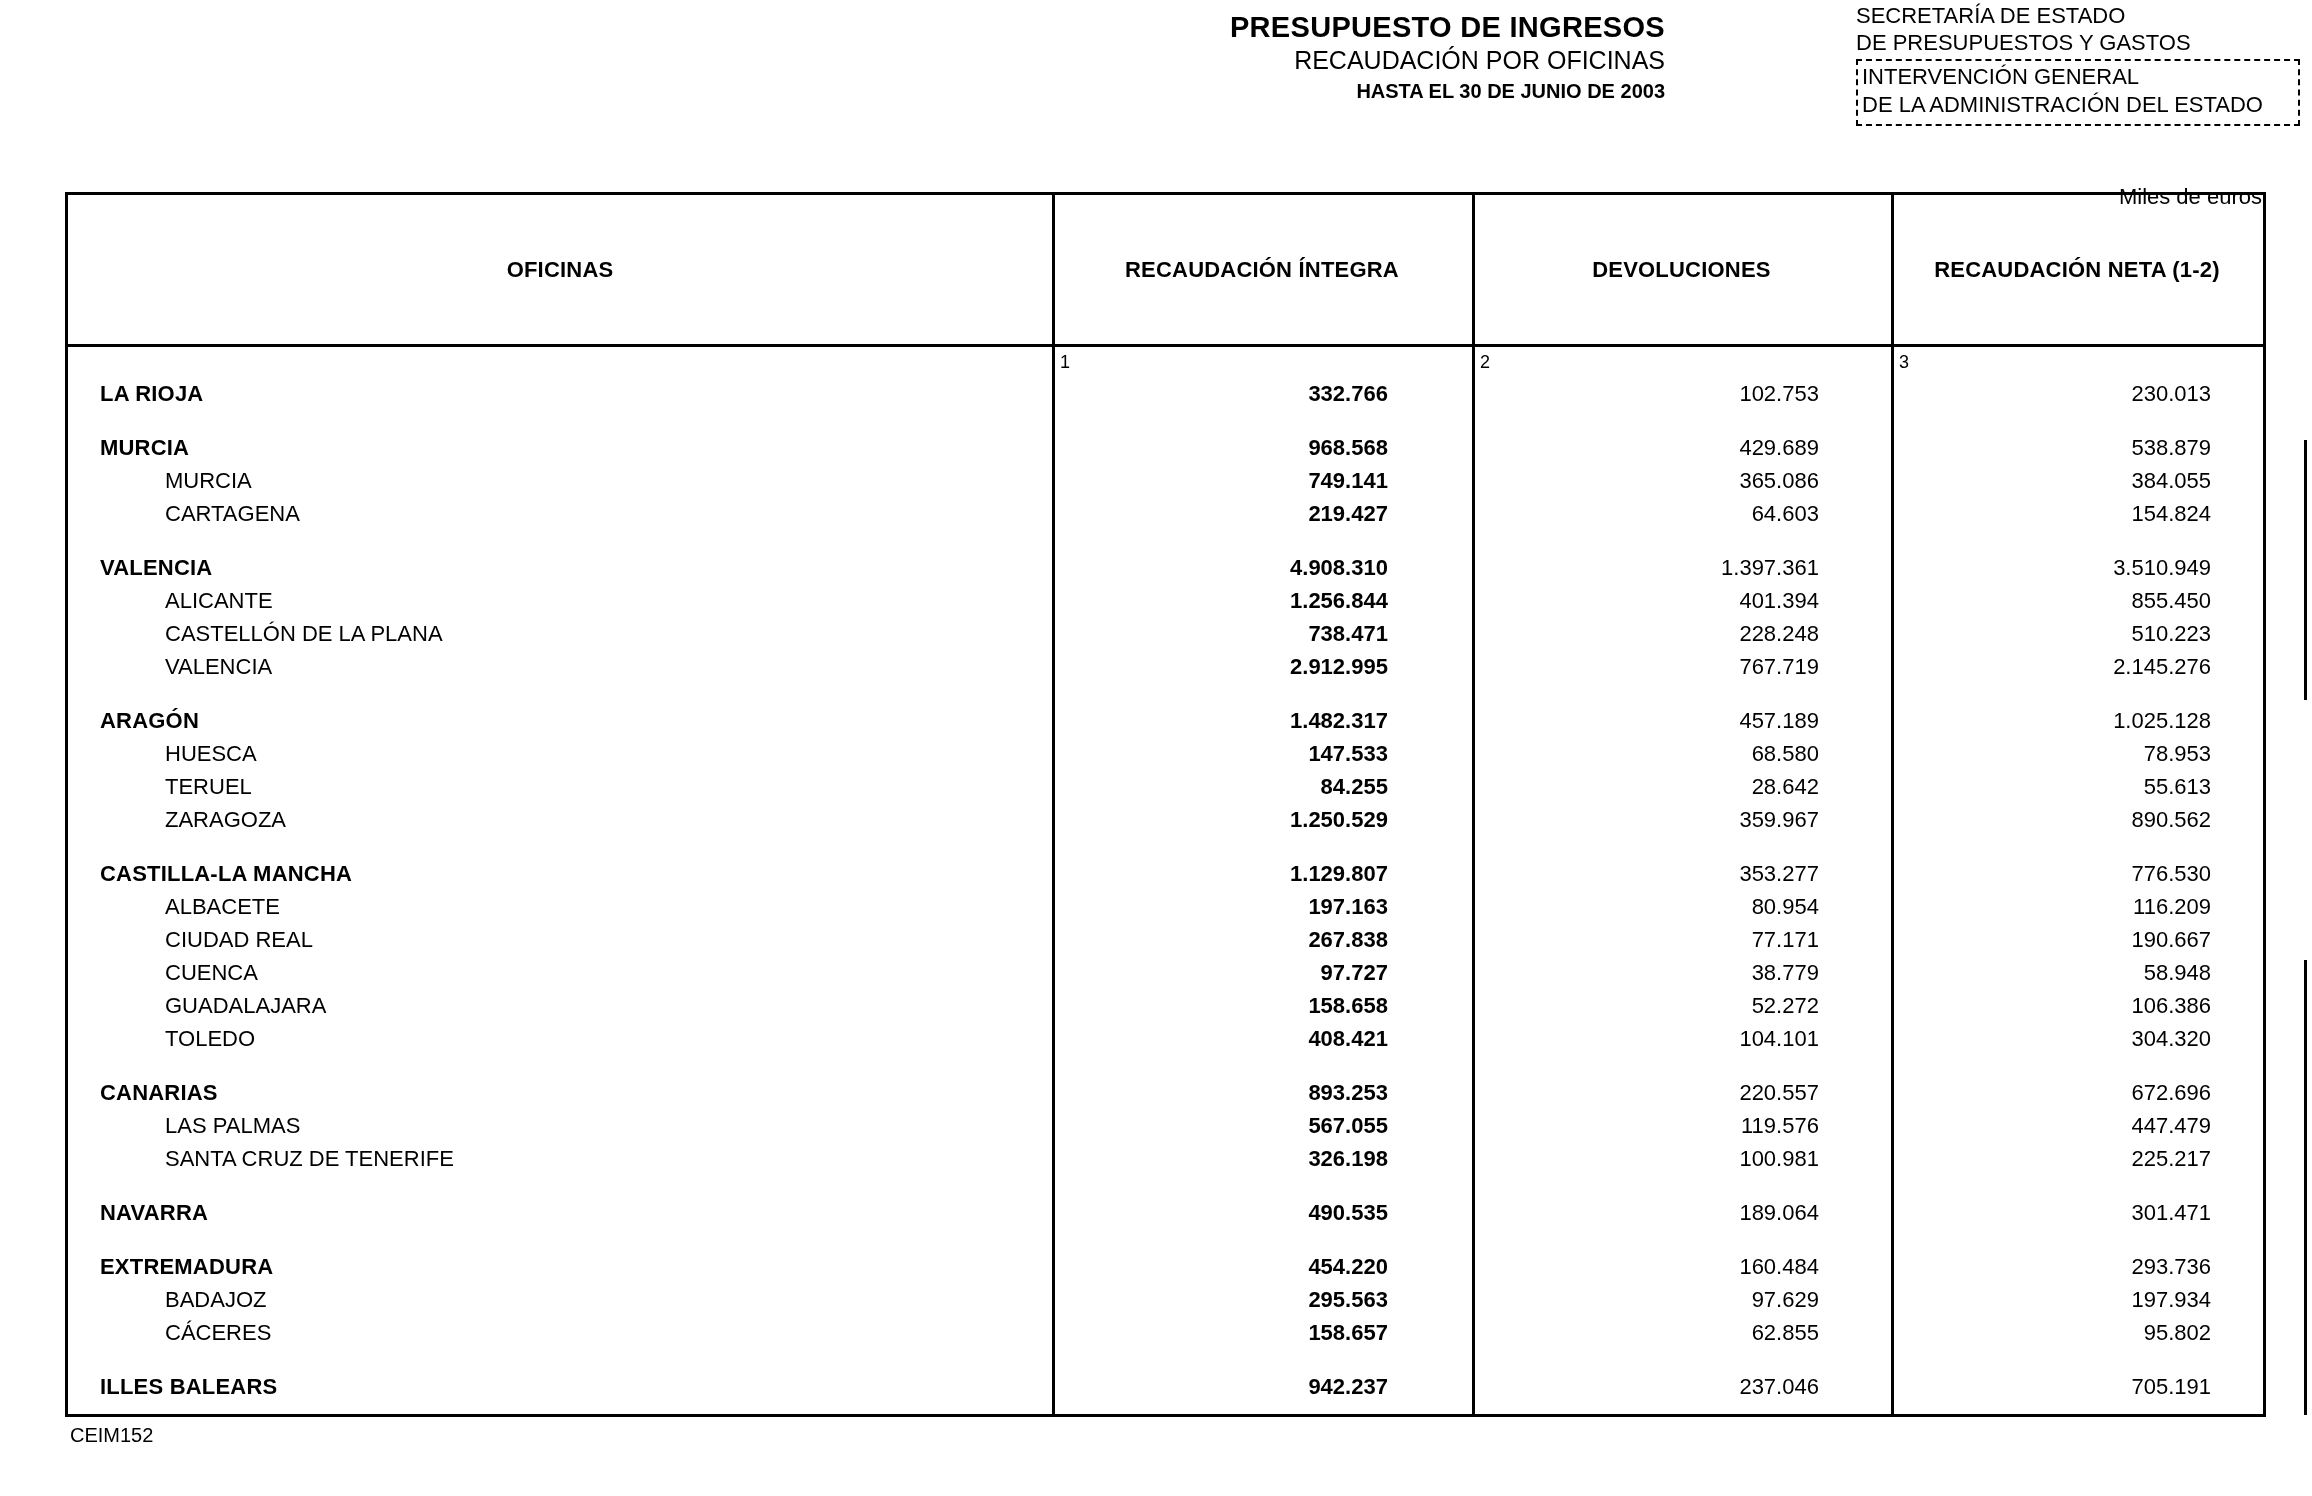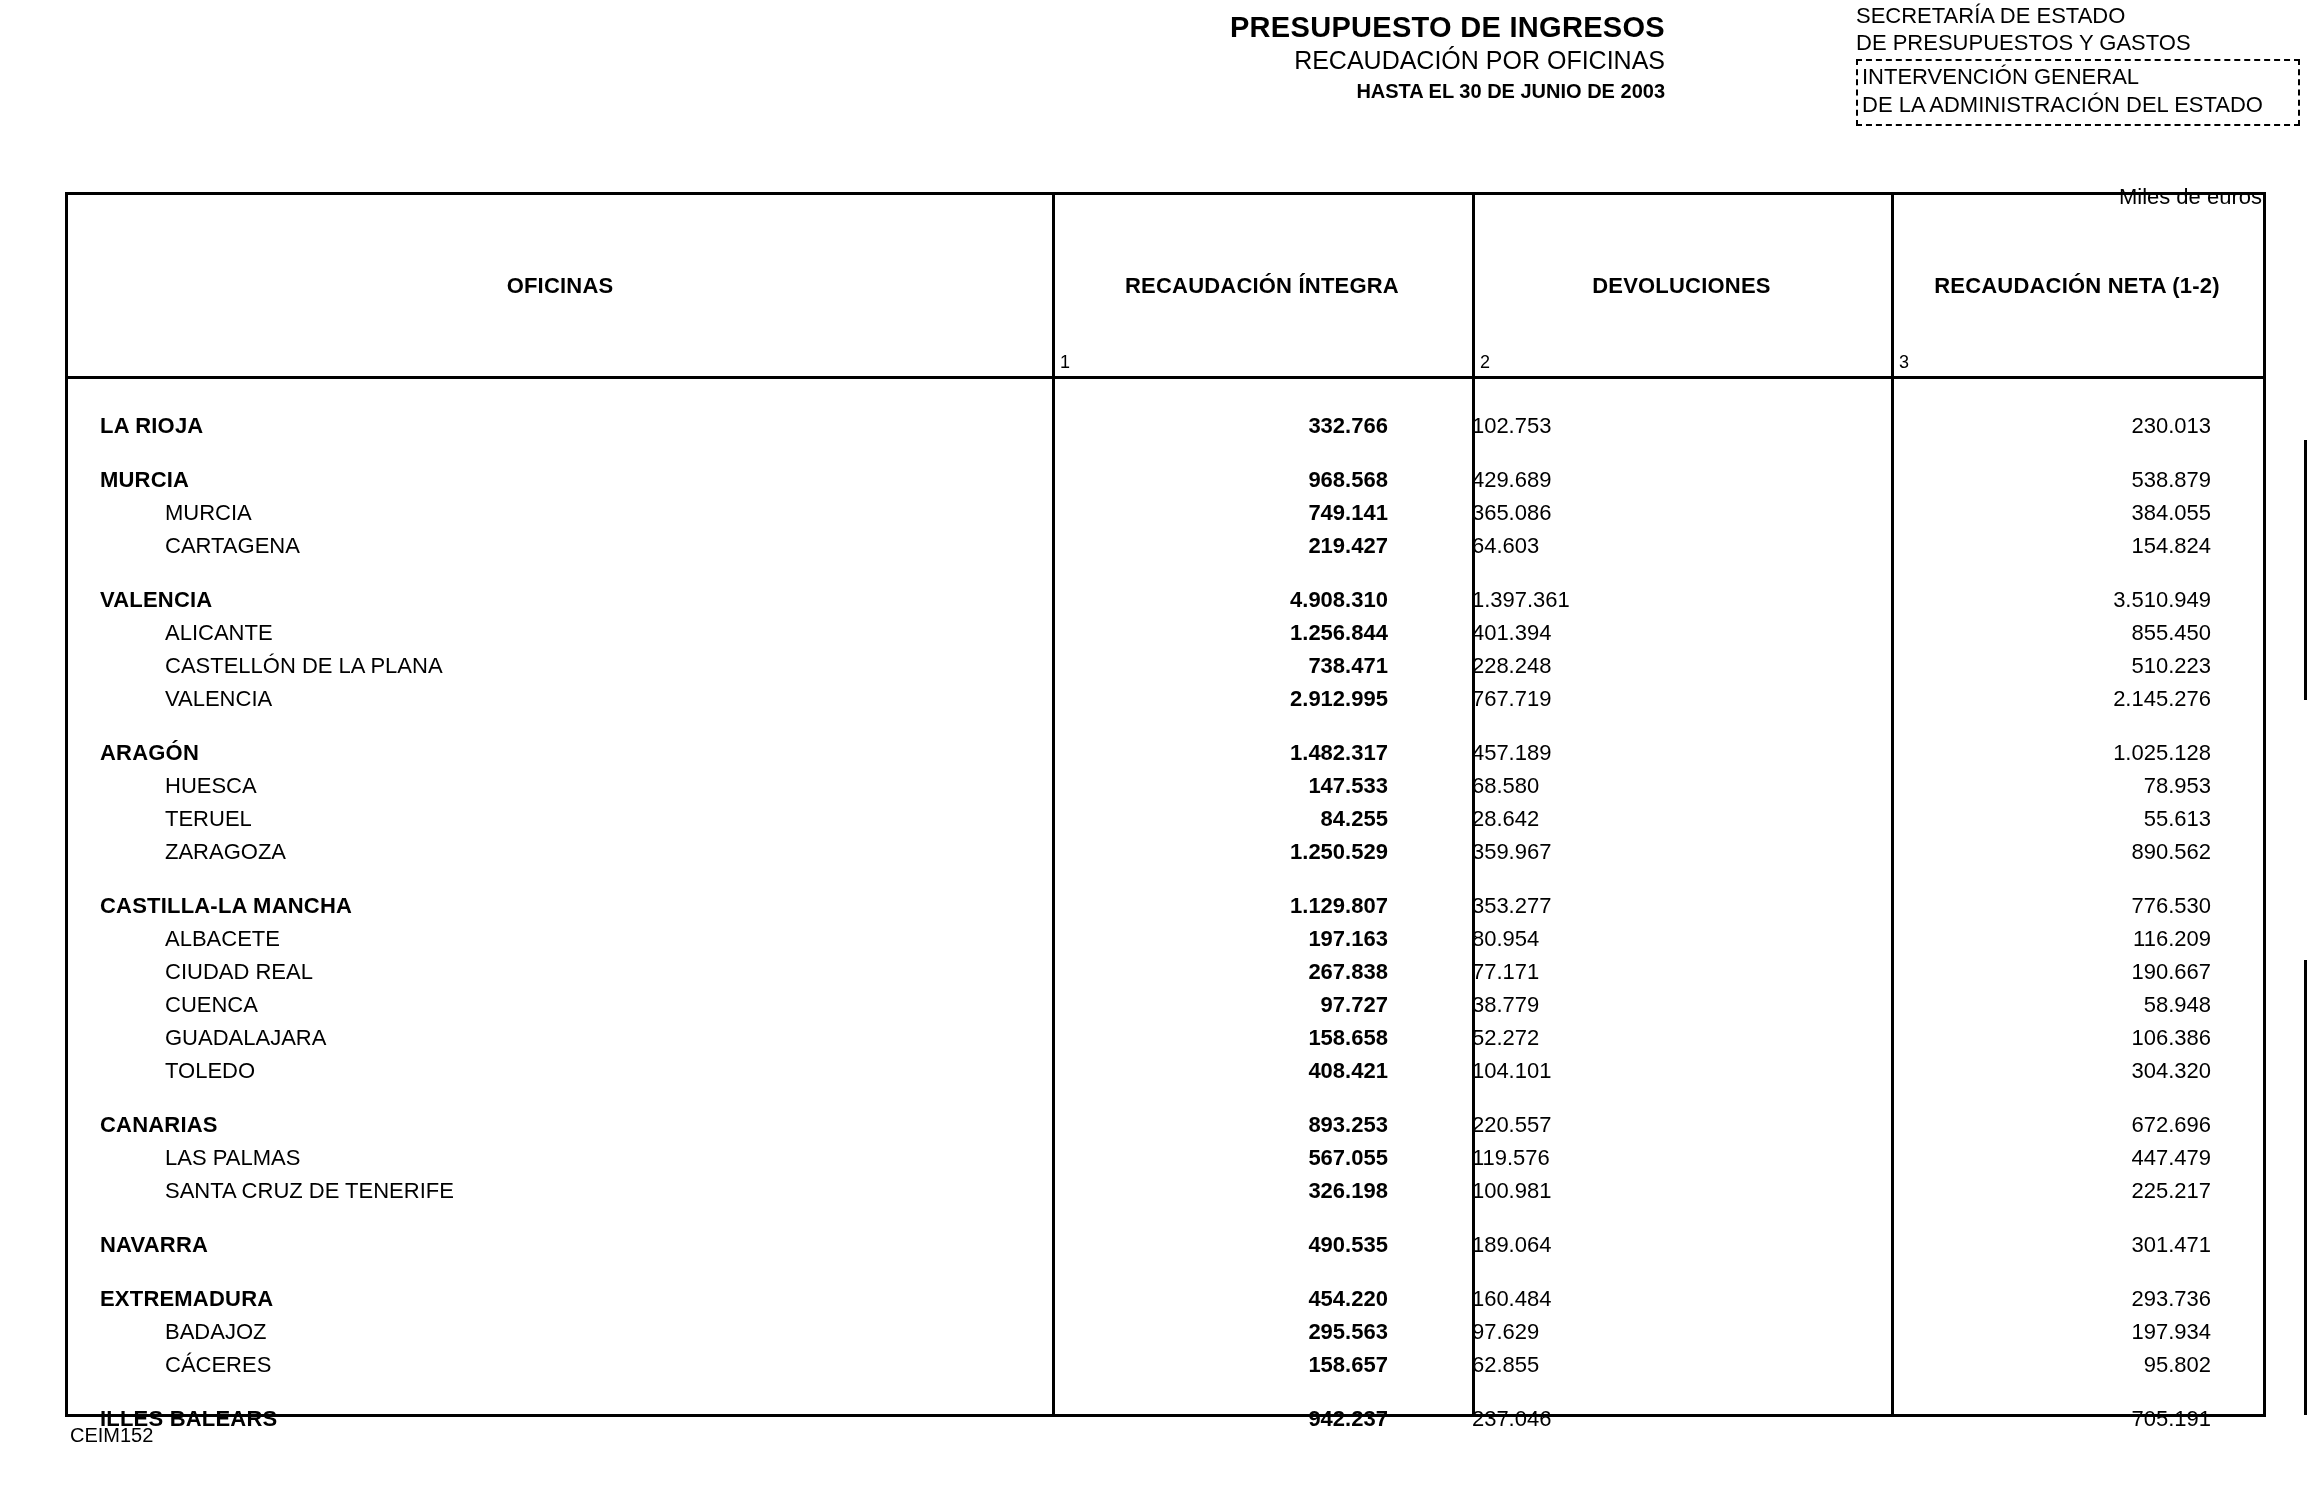--- a/index.html
+++ b/index.html
@@ -24,21 +24,21 @@
   }
 
   .units-label { position:absolute; left:1900px; top:156px; width:362px; text-align:right; font-size:22px;margin-top:28px; }
 
   
   .data-table {
     position:absolute; left:65px; top:192px;
     width:2201px; height:1225px;
     border:3px solid #000; box-sizing:border-box;
   }
-  .thead { display:flex; height:184px; border-bottom:3px solid #000; box-sizing:border-box; }
+  .thead { display:flex; height:152px; border-bottom:3px solid #000; box-sizing:border-box; }
   .th { display:flex; align-items:center; justify-content:center; font-weight:bold; font-size:22px; letter-spacing:0.2px; box-sizing:border-box; text-align:center; }
   .th-0 { width:44.83%; }
   .th-1 { width:19.13%; }
   .th-2 { width:19.09%; }
   .th-3 { flex:1; }
 
   .vline { position:absolute; top:0; bottom:0; width:3px; background:#000; }
   .vline-1 { left:44.83%; }
   .vline-2 { left:63.96%; }
   .vline-3 { left:83.05%; }
@@ -48,21 +48,21 @@
   .col-marker-2 { left:calc(63.96% + 8px); }
   .col-marker-3 { left:calc(83.05% + 8px); }
 
   .tbody { position:relative; height:1067px; padding-top:30px; box-sizing:border-box; overflow:hidden; }
 
   .row { display:flex; height:33px; align-items:center; font-size:22px; }
   .row.group-start { margin-top:21px; }
   .c0 { width:44.83%; padding-left:97px; box-sizing:border-box; white-space:nowrap; }
   .c0.hq { padding-left:32px; font-weight:bold; letter-spacing:0.2px; }
   .c1 { width:19.13%; text-align:right; padding-right:84px; box-sizing:border-box;font-weight:bold; }
-  .c2 { width:19.09%; padding-right:48px; box-sizing:border-box; }
+  .c2 { width:19.09%; text-align:right; padding-right:72px; box-sizing:border-box; }
   .c3 { flex:1; text-align:right; padding-right:52px; box-sizing:border-box; }
 
   .footer-code { position:absolute; left:70px; top:1424px; font-size:20px; }
 
   
   .edge-artifact { position:absolute; width:3px; background:#000; }
   .edge-artifact.a1 { left:2304px; top:440px; height:260px; }
   .edge-artifact.a2 { left:2304px; top:960px; height:455px; }
 </style>
 </head>

